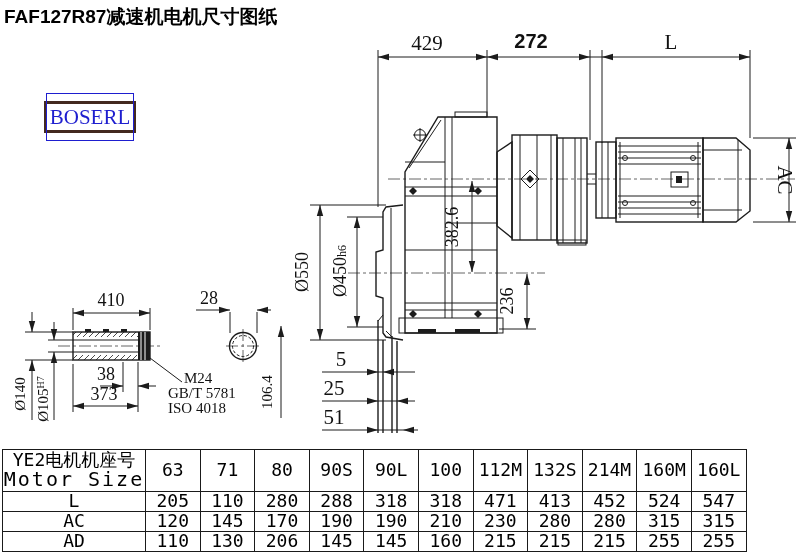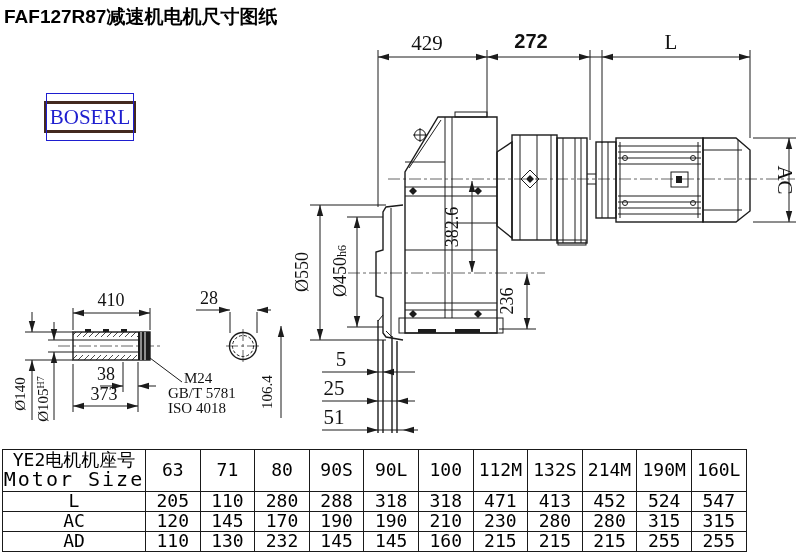--- a/index.html
+++ b/index.html
@@ -274,21 +274,21 @@
         </th>
       <th>63</th>
           <th>71</th>
           <th>80</th>
           <th>90S</th>
           <th>90L</th>
           <th>100</th>
           <th>112M</th>
           <th>132S</th>
           <th>214M</th>
-          <th>190M</th>
+          <th>160M</th>
           <th>160L</th>
         </tr>
     </thead>
     <tbody>
         <tr>
           <th>L</th>
           <td>205</td>
           <td>110</td>
           <td>280</td>
           <td>288</td>
@@ -311,21 +311,21 @@
           <td>230</td>
           <td>280</td>
           <td>280</td>
           <td>315</td>
           <td>315</td>
         </tr>
         <tr>
           <th>AD</th>
           <td>110</td>
           <td>130</td>
-          <td>232</td>
+          <td>206</td>
           <td>145</td>
           <td>145</td>
           <td>160</td>
           <td>215</td>
           <td>215</td>
           <td>215</td>
           <td>255</td>
           <td>255</td>
         </tr>
       </tbody>

